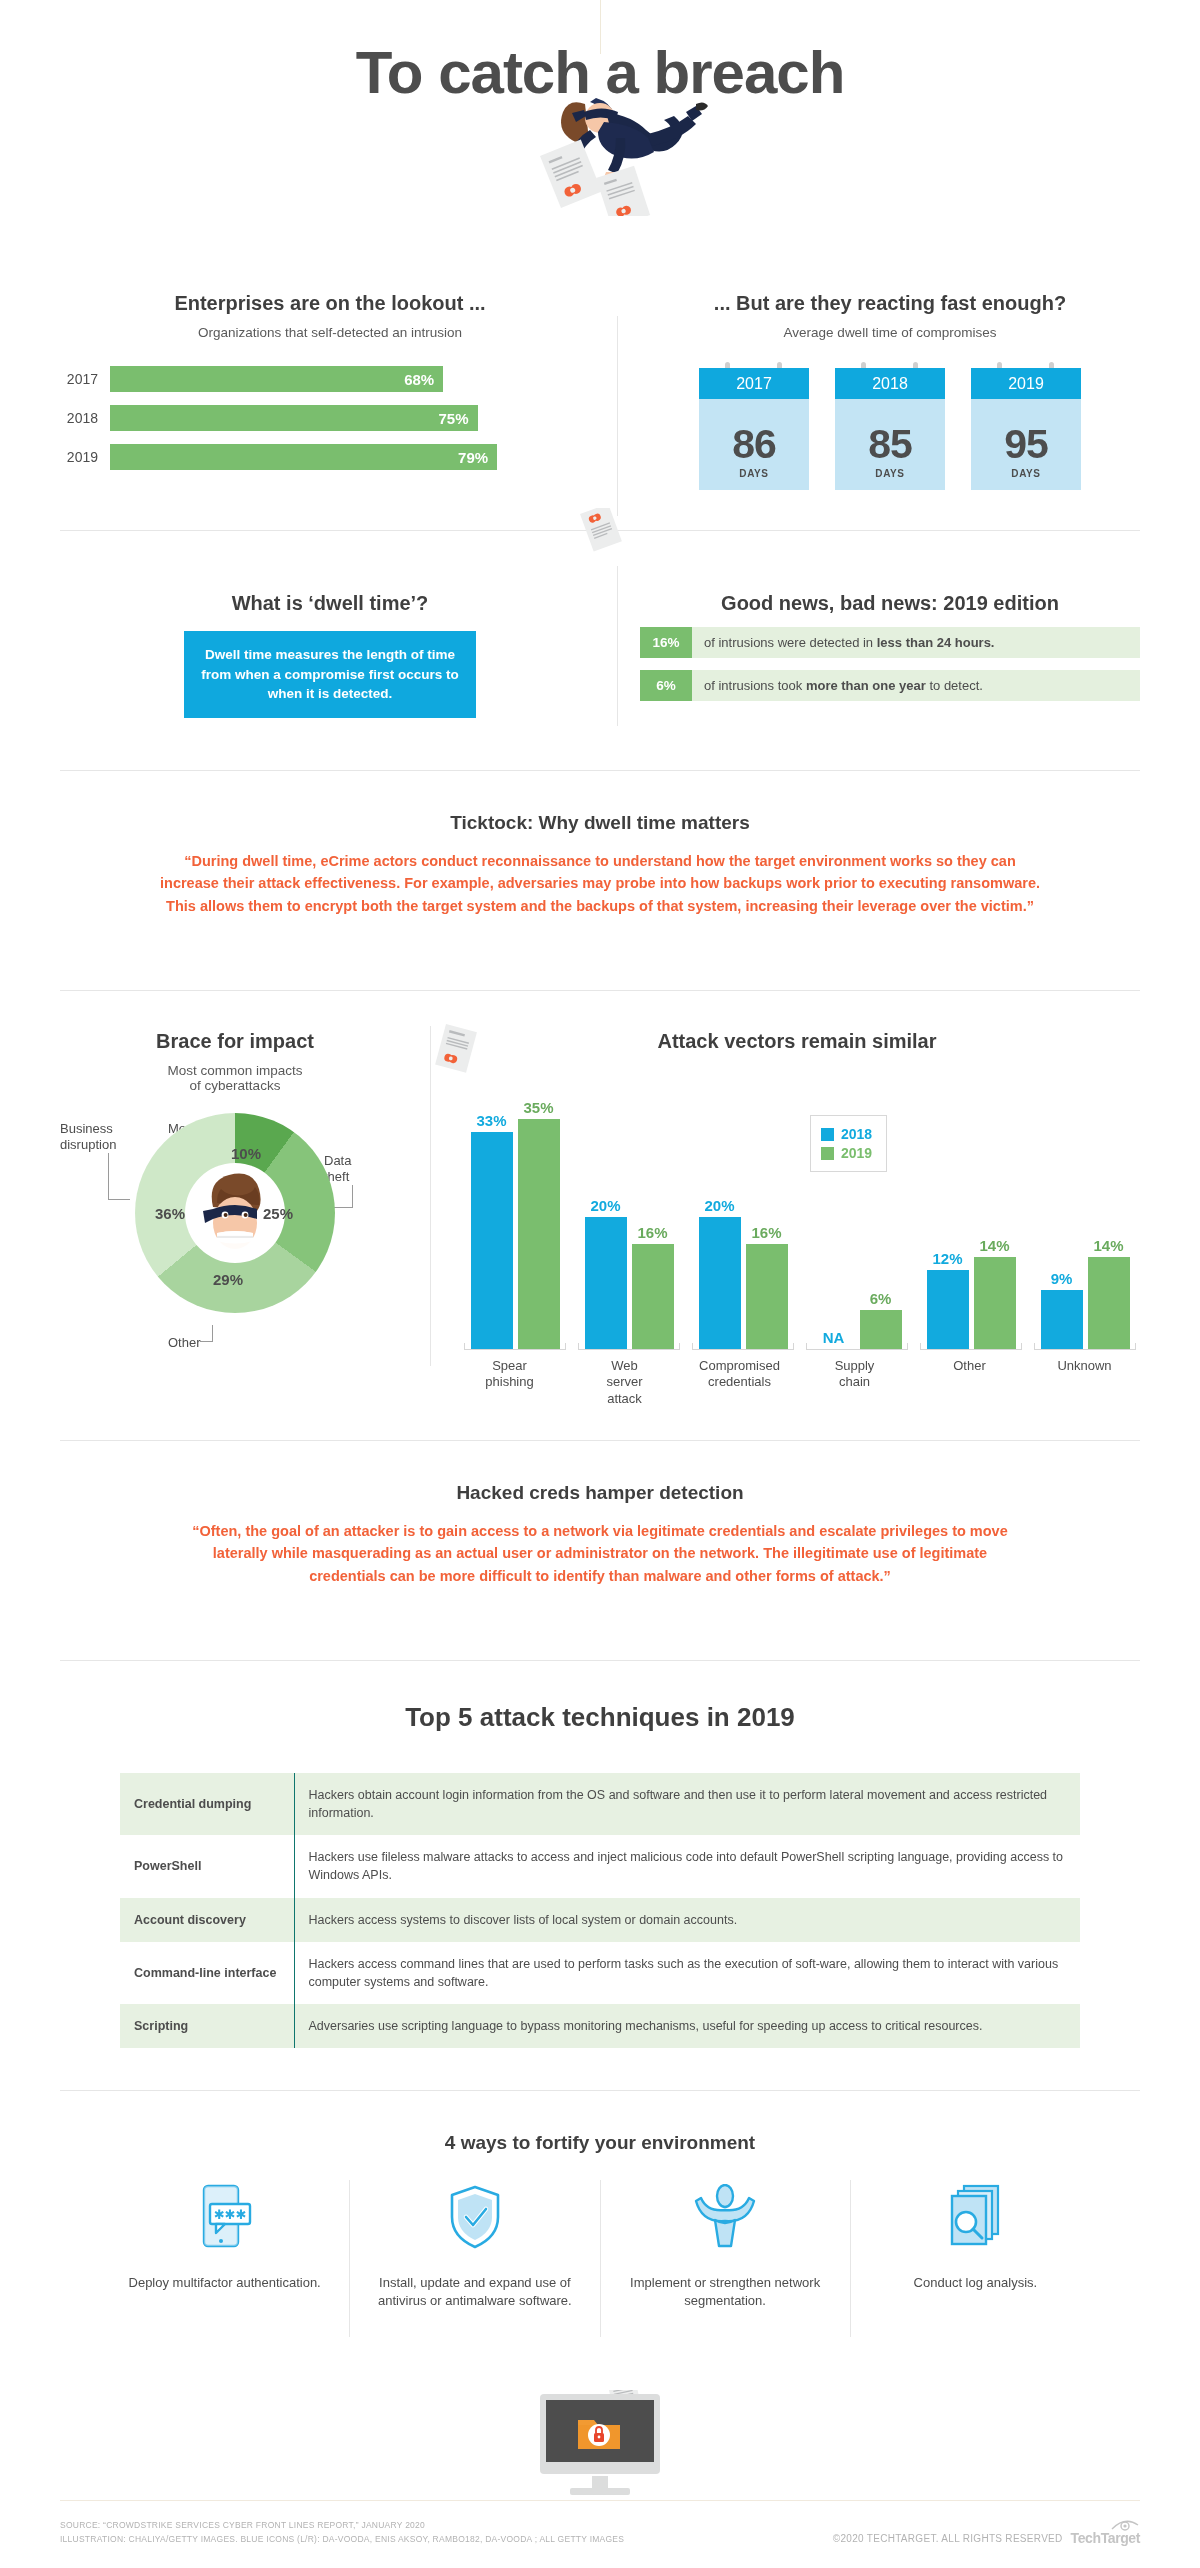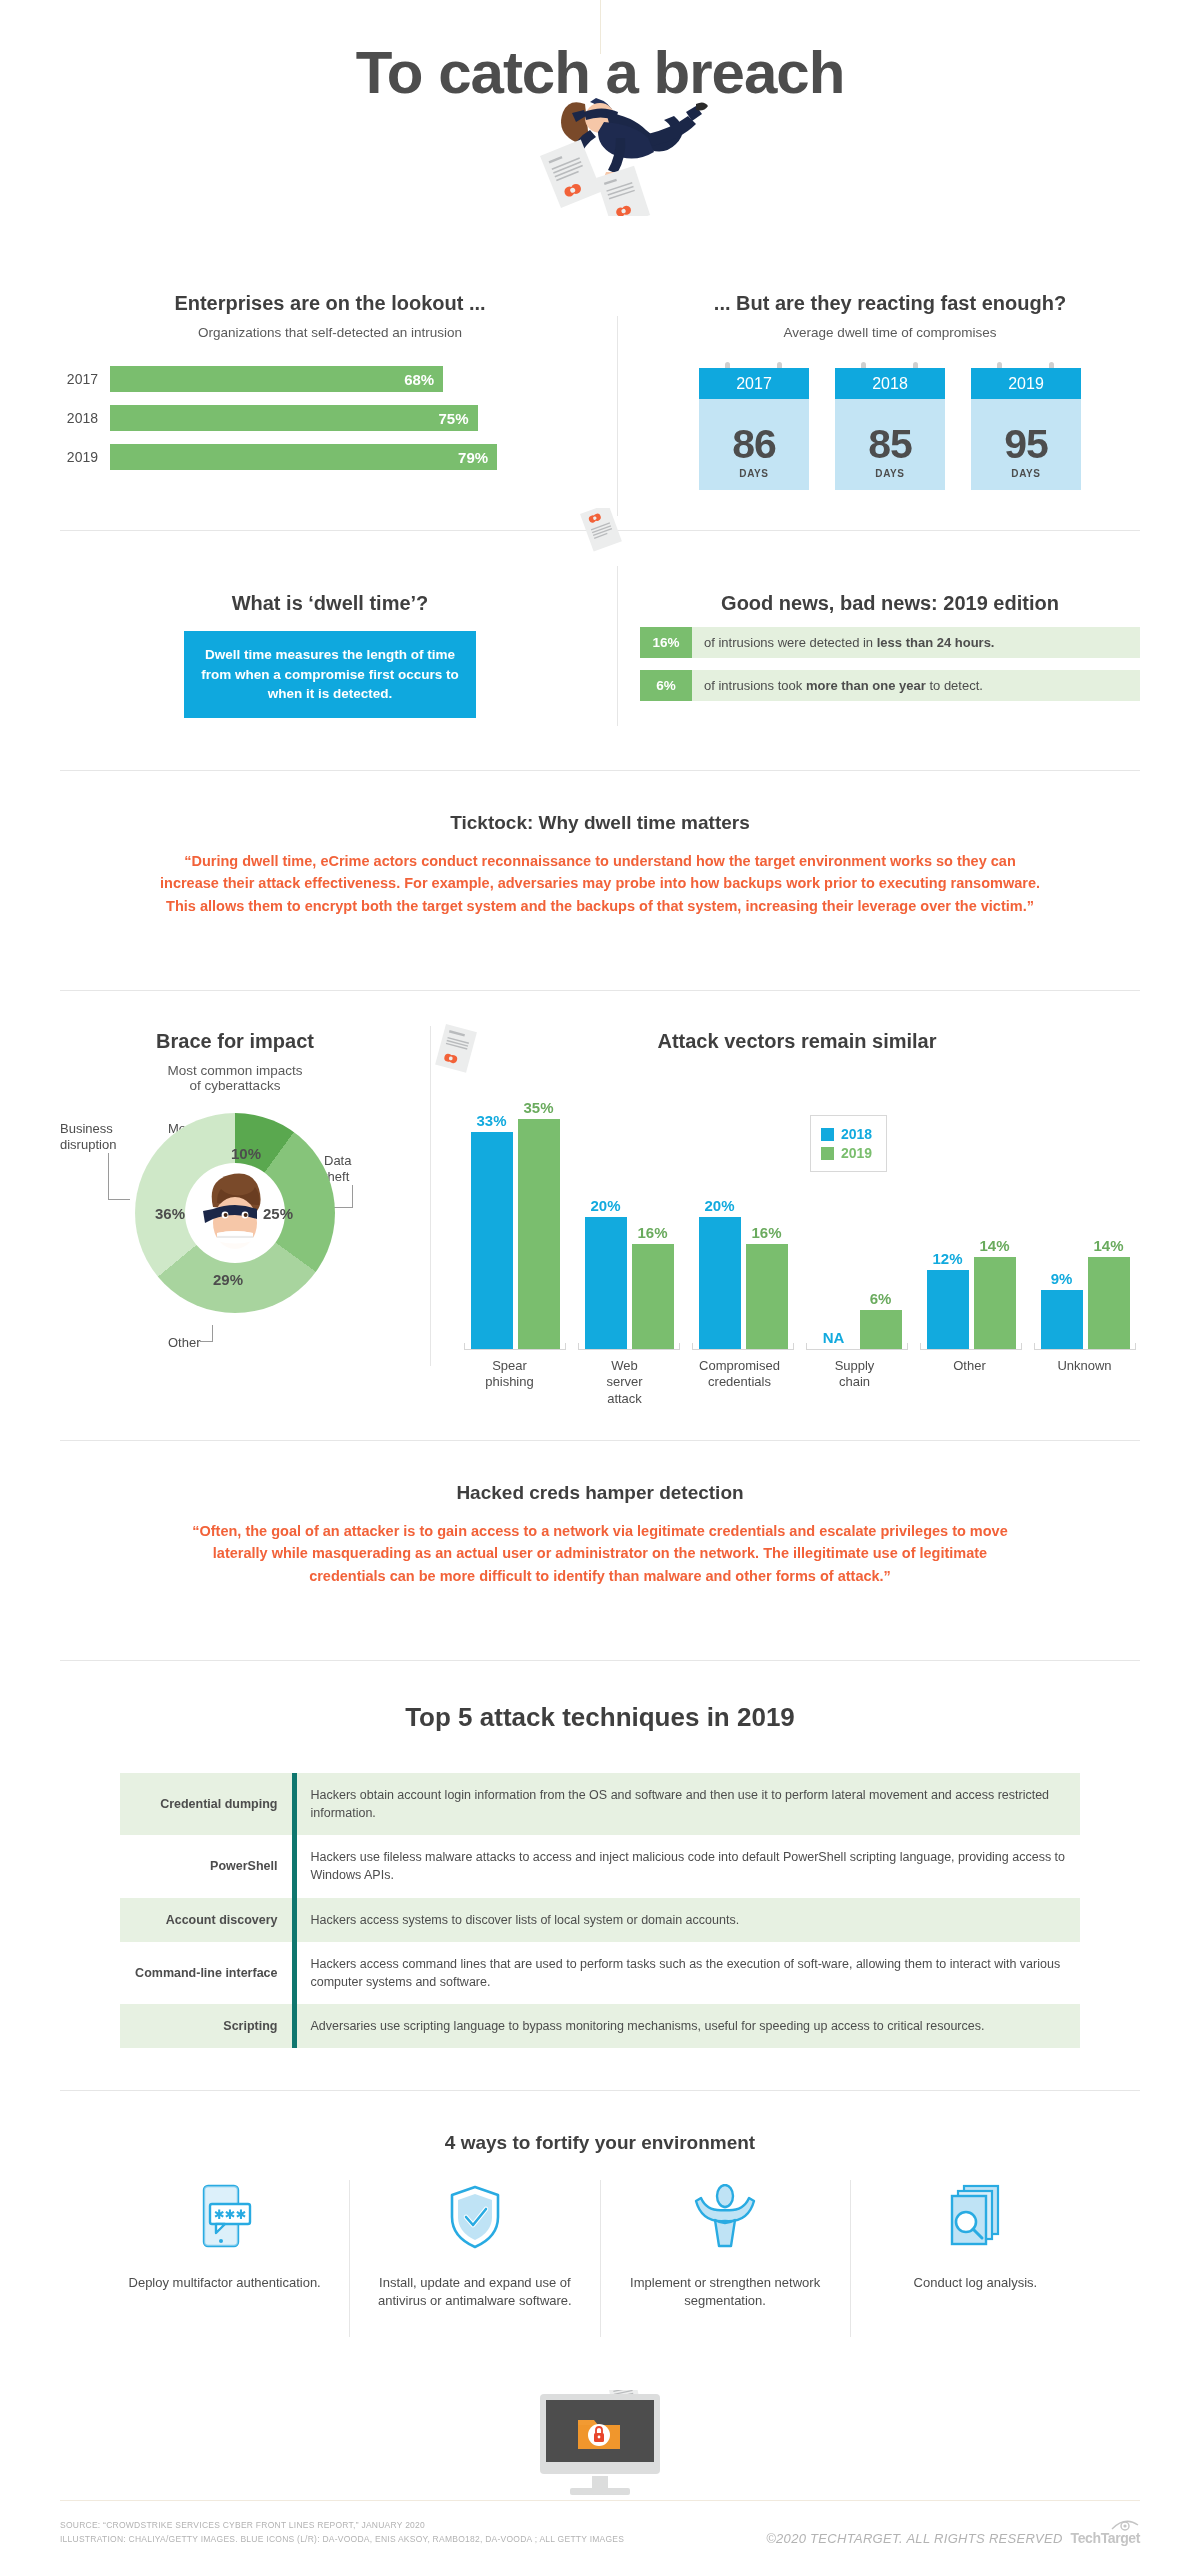--- a/index.html
+++ b/index.html
@@ -144,21 +144,21 @@
   }
   .legend-row { display: flex; align-items: center; gap: 7px; margin: 3px 0; }
   .legend-sw { width: 13px; height: 13px; }
   .legend-lbl { font-size: 14px; font-weight: bold; }
 
   
   .tablesec { position: absolute; top: 1660px; left: 0; width: 1200px; }
   .tablesec .rule { position: absolute; top: 0; left: 60px; width: 1080px; }
   .tbl { width: 960px; margin: 40px auto 0; border-collapse: collapse; }
   .tbl td { vertical-align: middle; font-size: 12.5px; line-height: 1.45; padding: 13px 14px; color: #4d4d4d; }
-  .tbl td.name { width: 174px; font-weight: bold; font-size: 12.5px; border-right: 5px solid #0f766e; text-align: right;}
+  .tbl td.name { width: 174px; font-weight: bold; font-size: 12.5px; border-right: 1px solid #0f766e;}
   .tbl tr.alt { background: #e7f1e2; }
   .tbl-title { font-size: 26px; font-weight: bold; color: #3f3f3f; text-align: center; margin-top: 42px; }
 
   
   .fortsec { position: absolute; top: 2090px; left: 0; width: 1200px; }
   .fortsec .rule { position: absolute; top: 0; left: 60px; width: 1080px; }
   .fort-title { font-size: 19px; font-weight: bold; color: #3f3f3f; text-align: center; margin-top: 42px; }
   .fort-grid { display: flex; margin: 26px auto 0; width: 1000px; }
   .fort-item { flex: 1; text-align: center; padding: 0 16px 28px; position: relative; }
   .fort-item + .fort-item { border-left: 1px solid #e6e6e6; }
@@ -166,21 +166,21 @@
   .fort-txt { font-size: 13px; color: #4d4d4d; line-height: 1.35; margin-top: 20px; }
 
   
   .monitor { position: absolute; top: 2390px; left: 50%; transform: translateX(-50%); }
 
   
   .footsec { position: absolute; top: 2500px; left: 0; width: 1200px; }
   .footsec .rule { position: absolute; top: 0; left: 60px; width: 1080px; background:#f1eade;}
   .foot-left { position: absolute; top: 18px; left: 60px; font-size: 8.5px; color: #b3b3b3; letter-spacing: .25px; line-height: 1.7; }
   .foot-right { position: absolute; top: 30px; right: 60px; display: flex; align-items: center; gap: 8px; }
-  .foot-copy { font-size: 13px; color: #b3b3b3; letter-spacing: .3px; font-style: italic; }
+  .foot-copy { font-size: 10px; color: #b3b3b3; letter-spacing: .3px; }
   .tt-logo { font-size: 14px; font-weight: bold; color: #c4c4c4; letter-spacing: -.4px; position: relative; }
 </style>
 </head>
 <body>
 
 <div class="page">
 
   <div class="thread"></div>
   <h1 class="title">To catch a breach</h1>
 

